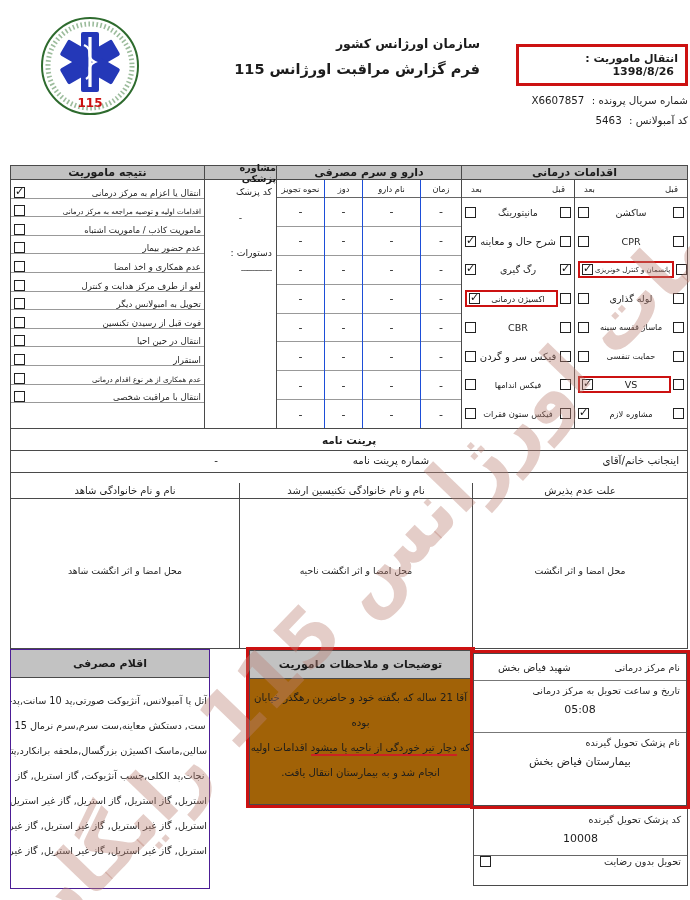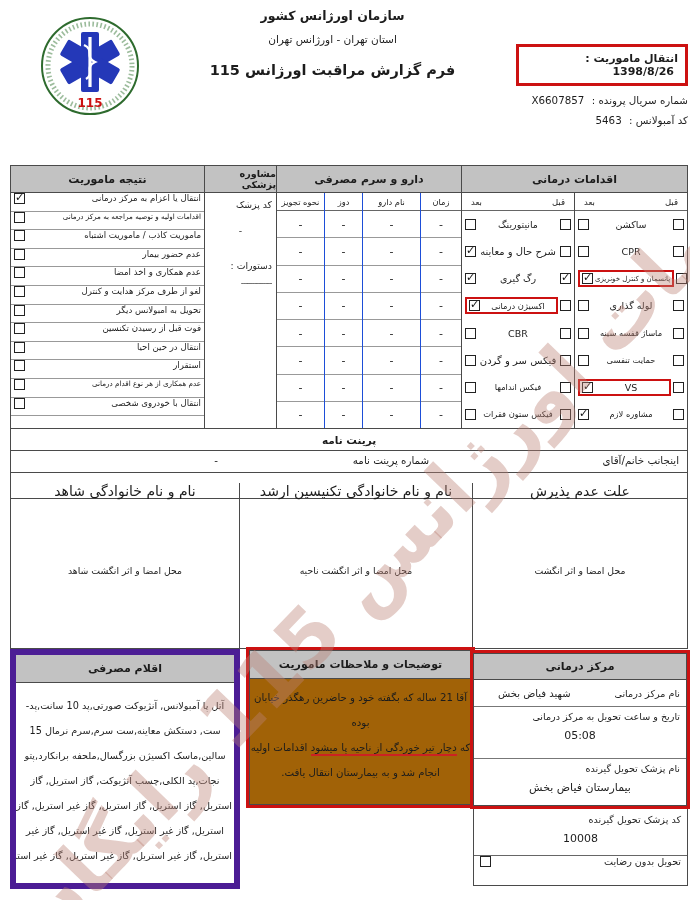--- a/index.html
+++ b/index.html
@@ -10,37 +10,37 @@
   }
   
   .watermark {
     position:absolute; left:-125px; top:492px; width:1060px;
     transform:rotate(-46deg); transform-origin:center;
     font-size:78px; font-weight:bold; white-space:nowrap; text-align:center;
     color:rgba(187,129,118,0.40); direction:rtl; pointer-events:none; z-index:6;
   }
   
   .logo { position:absolute; left:40px; top:13px; width:100px; height:106px; }
-  .header-center { position:absolute; left:185px; top:8px; width:295px; text-align:center; direction:rtl; }
+  .header-center { position:absolute; left:185px; top:36px; width:295px; text-align:right; direction:rtl; }
   .org1 { font-size:12.5px; font-weight:bold; margin-bottom:10px; }
   .org2 { font-size:10.5px; margin-bottom:17px; }
   .ftitle { font-size:14.5px; font-weight:bold; }
   .header-right { position:absolute; right:2px; top:44px; width:172px; direction:rtl; text-align:right; }
   .date-box { border:3px solid #cc1111; padding:5px 7px; font-size:11px; font-weight:bold; background:#fff; }
   .hline { margin-top:8px; font-size:10.3px; }
   
   .table1 {
     position:absolute; left:10px; top:165px; width:678px; height:264px;
     display:flex; direction:rtl; border:1px solid #4a4a4a; background:#fff; z-index:2;
   }
   .col { display:flex; flex-direction:column; border-left:1px solid #4a4a4a; }
   .table1 .col:last-child { border-left:none; }
   .col-treat { width:226px; } .col-med { width:185px; } .col-consult { width:72px; } .col-result { flex:1; }
   .gray-h { background:#c2c2c2; border-bottom:1px solid #4a4a4a; display:flex; align-items:center; justify-content:center; font-weight:bold; font-size:11px; flex:none; }
-  .h27 { height:27px; }
+  .h27 { height:14px; }
   .treat-body { flex:1; display:flex; direction:rtl; }
   .treat-half { width:113px; display:flex; flex-direction:column; border-left:1px solid #4a4a4a; }
   .treat-body .treat-half:last-child { border-left:none; }
   .sub { height:18px; display:flex; align-items:center; justify-content:space-between; padding:0 9px; font-size:8.5px; border-bottom:1px solid #666; flex:none; }
   .trows { flex:1; display:flex; flex-direction:column; }
   .trow { flex:1; display:flex; align-items:center; padding:0 3px; gap:2px; direction:ltr; }
   .tlab { flex:1; text-align:center; white-space:nowrap; overflow:visible; }
   .hl { flex:1; display:flex; align-items:center; gap:2px; border:2px solid #cc1111; padding:1px 2px; background:#fff; }
   .cb { width:11px; height:11px; border:1.6px solid #222; background:#fff; display:inline-flex; align-items:center; justify-content:center; flex:none; }
   .cb.checked::after { content:"✓"; font-size:11px; font-weight:bold; color:#111; line-height:1; margin-top:-2px; }
@@ -49,37 +49,37 @@
   .med-body .medcol:last-child { border-left:none; }
   .sub2 { height:18px; border-bottom:1px solid #666; display:flex; align-items:center; justify-content:center; font-size:8.3px; flex:none; }
   .medcell { flex:1; border-bottom:1px solid #999; display:flex; align-items:center; justify-content:center; font-size:11px; }
   .medcol .medcell:last-child { border-bottom:none; }
   .consult-body { flex:1; padding:6px 4px; font-size:9.3px; direction:rtl; }
   .c-lab { text-align:right; }
   .c-val { text-align:center; margin-top:15px; }
   .c-orders { text-align:right; margin-top:24px; }
   .c-scribble { font-size:7.5px; text-align:right; margin-top:6px; letter-spacing:0.5px; color:#333; }
   .result-body { flex:1; display:flex; flex-direction:column; }
-  .rrow { height:18.6px; flex:none; display:flex; align-items:flex-start; justify-content:space-between; padding:0 3px; border-bottom:1px solid #999; font-size:8.6px; direction:rtl; }
+  .rrow { height:18.6px; flex:none; display:flex; align-items:flex-end; justify-content:space-between; padding:0 3px; border-bottom:1px solid #999; font-size:8.6px; direction:rtl; }
   .rlab { text-align:right; white-space:nowrap; }
   
   .pt-title { position:absolute; left:10px; top:429px; width:678px; height:22px; border:1px solid #4a4a4a; border-top:none; display:flex; align-items:center; justify-content:center; font-weight:bold; font-size:10.5px; z-index:2; }
   .pt-row2 { position:absolute; left:10px; top:451px; width:678px; height:22px; border:1px solid #4a4a4a; border-top:none; font-size:10.3px; z-index:2; }
   .pt-declarer { position:absolute; right:8px; top:3px; direction:rtl; }
   .pt-num { position:absolute; left:300px; top:3px; width:160px; text-align:center; direction:rtl; }
   .pt-dash { position:absolute; left:185px; top:3px; width:40px; text-align:center; }
   .pt-heads { position:absolute; left:10px; top:473px; width:678px; height:26px; border:1px solid #4a4a4a; border-top:none; display:flex; direction:rtl; z-index:2; }
-  .ph { display:flex; align-items:center; justify-content:center; font-size:14px; border-left:1px solid #4a4a4a;margin-top:10px; }
+  .ph { display:flex; align-items:center; justify-content:center; font-size:10px; border-left:1px solid #4a4a4a;margin-top:10px; }
   .pt-heads .ph:last-child { border-left:none; }
   .sign-band { position:absolute; left:10px; top:499px; width:678px; height:150px; border:1px solid #4a4a4a; border-top:none; display:flex; direction:rtl; z-index:2; }
   .sc { position:relative; border-left:1px solid #4a4a4a; }
   .sign-band .sc:last-child { border-left:none; }
   .sc span { position:absolute; top:66px; left:0; width:100%; text-align:center; font-size:9.3px; }
   
-  .consum { position:absolute; left:10px; top:649px; width:230px; height:240px; border:6px solid #4c1d95; display:flex; flex-direction:column; z-index:2; }
+  .consum { position:absolute; left:10px; top:649px; width:200px; height:240px; border:1px solid #4c1d95; display:flex; flex-direction:column; z-index:2; }
   .consum .gray-h { height:28px; }
   .consum-body { flex:1; padding:10px 2px 0; font-size:9.7px; direction:rtl; text-align:center; overflow:hidden; }
   .consum-body div { line-height:25px; white-space:nowrap; }
   .notes-red { position:absolute; left:246px; top:647px; width:229px; height:161px; border:3px solid #cc1111; z-index:3; }
   .notes-cell { width:100%; height:100%; border:1px solid #4a4a4a; display:flex; flex-direction:column; background:#a16207; }
   .notes-cell .gray-h { height:28px; }
   .notes-body { flex:1; padding:6px 0 0; font-size:10.2px; line-height:25px; direction:rtl; text-align:center; }
   .u-red { border-bottom:2px solid #cc2222; padding-bottom:1px; }
   .mc-red { position:absolute; left:470px; top:650px; width:220px; height:159px; border:3px solid #cc1111; z-index:3; }
   .mc-cell { width:100%; height:100%; border:1px solid #4a4a4a; display:flex; flex-direction:column; direction:rtl; font-size:10px; background:#fff; }
@@ -110,21 +110,20 @@
         <rect x="-9" y="-30" width="18" height="60" rx="2" fill="#2438b8" transform="rotate(120)"></rect>
         <rect x="-1.6" y="-25" width="3.2" height="50" fill="#ffffff"></rect>
         <path d="M -6 -17 C 5 -12 -6 -5 5 0 C -6 5 5 12 -4 17" fill="none" stroke="#ffffff" stroke-width="2.4"></path>
       </g>
       <text x="50" y="94" text-anchor="middle" font-size="12" font-weight="bold" fill="#cc1111">115</text>
     </svg>
   </div>
 
   <div class="header-center">
     <div class="org1">سازمان اورژانس کشور</div>
-    <div class="org2">استان تهران - اورژانس تهران</div>
     <div class="ftitle">فرم گزارش مراقبت اورژانس 115</div>
   </div>
 
   <div class="header-right">
     <div class="date-box">
       <span>انتقال ماموریت :</span>
       <span style="margin-right:4px;">1398/8/26</span>
     </div>
     <div class="hline">
       <span>شماره سریال پرونده :</span>
@@ -347,21 +346,21 @@
           </div>
           <div class="rrow">
             <span class="rlab">استقرار</span>
             <span class="cb"></span>
           </div>
           <div class="rrow">
             <span class="rlab" style="font-size: 7.2px;">عدم همکاری از هر نوع اقدام درمانی</span>
             <span class="cb"></span>
           </div>
           <div class="rrow">
-            <span class="rlab">انتقال با خودروی شخصی</span>
+            <span class="rlab">انتقال با مراقبت شخصی</span>
             <span class="cb"></span>
           </div>
           <div style="flex: 1 1 0%;"></div>
         </div>
     </div>
 
   </div>
 
   <div class="pt-title">پرینت نامه</div>
   <div class="pt-row2">
@@ -405,21 +404,20 @@
       <div class="notes-body">
         <div>آقا 21 ساله که بگفته خود و حاضرین رهگذر خیابان بوده</div>
         <div><span>که </span><span class="u-red">دچار تیر خوردگی از ناحیه پا میشود</span><span> اقدامات اولیه</span></div>
         <div>انجام شد و به بیمارستان انتقال یافت.</div>
       </div>
     </div>
   </div>
 
   <div class="mc-red">
     <div class="mc-cell">
-      <div class="gray-h">مرکز درمانی</div>
       <div class="mc-row1">
         <span class="mc-lab">نام مرکز درمانی</span>
         <span>شهید فیاض بخش</span>
       </div>
       <div class="mc-row2">
         <div class="mc-lab">تاریخ و ساعت تحویل به مرکز درمانی</div>
         <div class="mc-val">05:08</div>
       </div>
       <div class="mc-row3">
         <div class="mc-lab">نام پزشک تحویل گیرنده</div>

